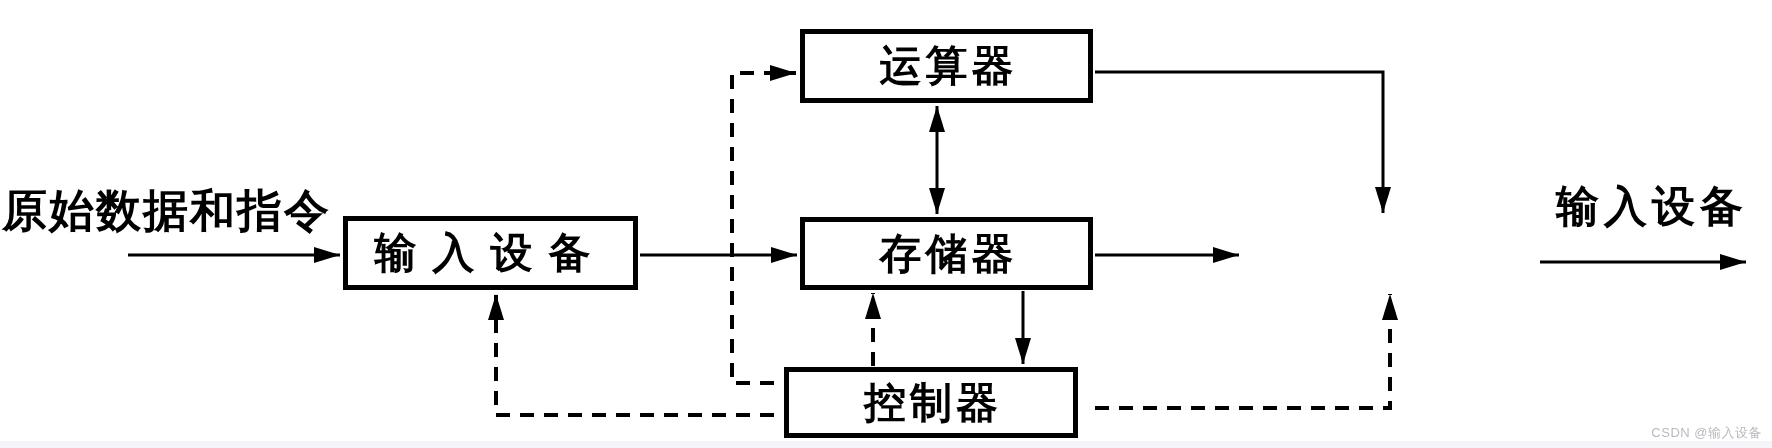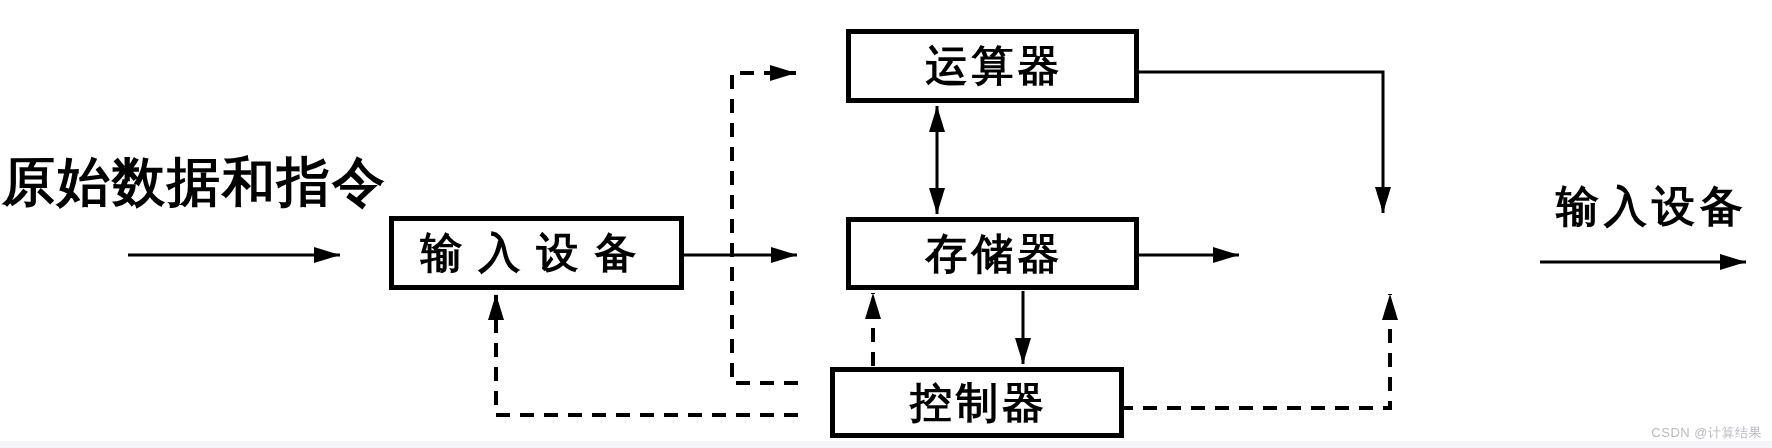--- a/index.html
+++ b/index.html
@@ -22,38 +22,37 @@
     border: 5px solid #000000;
     background: #ffffff;
     display: flex;
     align-items: center;
     justify-content: center;
     font-size: 42px;
     font-weight: bold;
     color: #000000;
     white-space: nowrap;
     z-index: 2;
-    margin-left: 46px;
   }
   .box.wide-spacing { letter-spacing: 16px; padding-left: 0; }
   .box.narrow-spacing { letter-spacing: 4px; padding-left: 4px; }
   #box-input      { left: 343px;  top: 216px; width: 295px; height: 74px; }
   #box-alu        { left: 800px;  top: 29px;  width: 293px; height: 74px; }
   #box-memory     { left: 800px;  top: 217px; width: 293px; height: 73px; text-align: right; }
   #box-controller { left: 784px;  top: 367px; width: 294px; height: 71px; }
   #box-output     { left: 1242px; top: 216px; width: 296px; height: 75px; }
   .edge-label {
     position: absolute;
     font-weight: bold;
     color: #000000;
     white-space: nowrap;
     z-index: 2;
     line-height: 1.1;
   }
-  #label-source { left: 2px;    top: 152px; font-size: 53px; letter-spacing: 2px; }
+  #label-source { left: 2px;    top: 186px; font-size: 45px; letter-spacing: 2px; }
   #label-result { left: 1556px; top: 183px; font-size: 43px; letter-spacing: 5px; }
   #watermark {
     position: absolute;
     right: 10px;
     top: 424px;
     font-size: 13px;
     font-family: "Liberation Sans", sans-serif;
     color: #b9bac1;
     z-index: 3;
     letter-spacing: 0.5px;
@@ -98,16 +97,16 @@
 
   <div class="box narrow-spacing" id="box-memory">存储器</div>
 
   <div class="box narrow-spacing" id="box-controller">控制器</div>
 
 
   <div class="edge-label" id="label-source">原始数据和指令</div>
 
   <div class="edge-label" id="label-result">输入设备</div>
 
-  <div id="watermark">CSDN @计算结果</div>
+  <div id="watermark">CSDN @输入设备</div>
 
   <div id="bottom-strip"></div>
 </div>
 
 </body></html>

